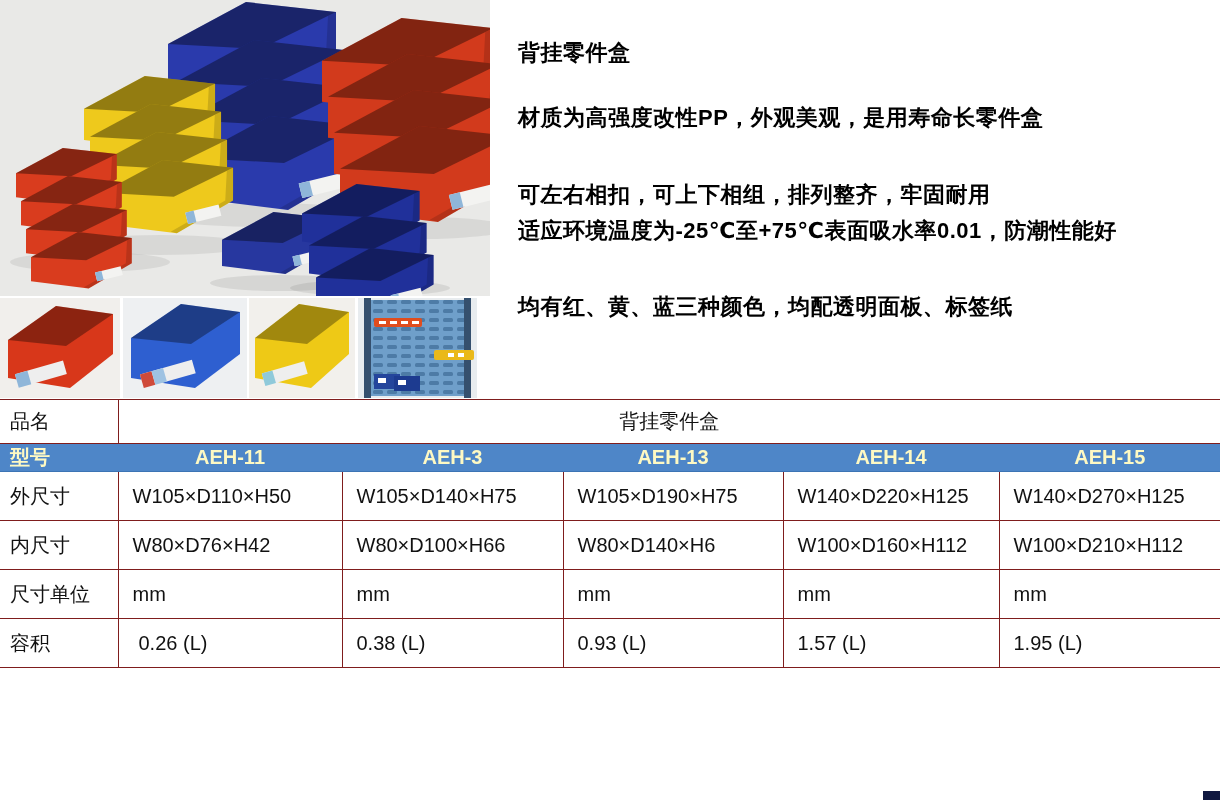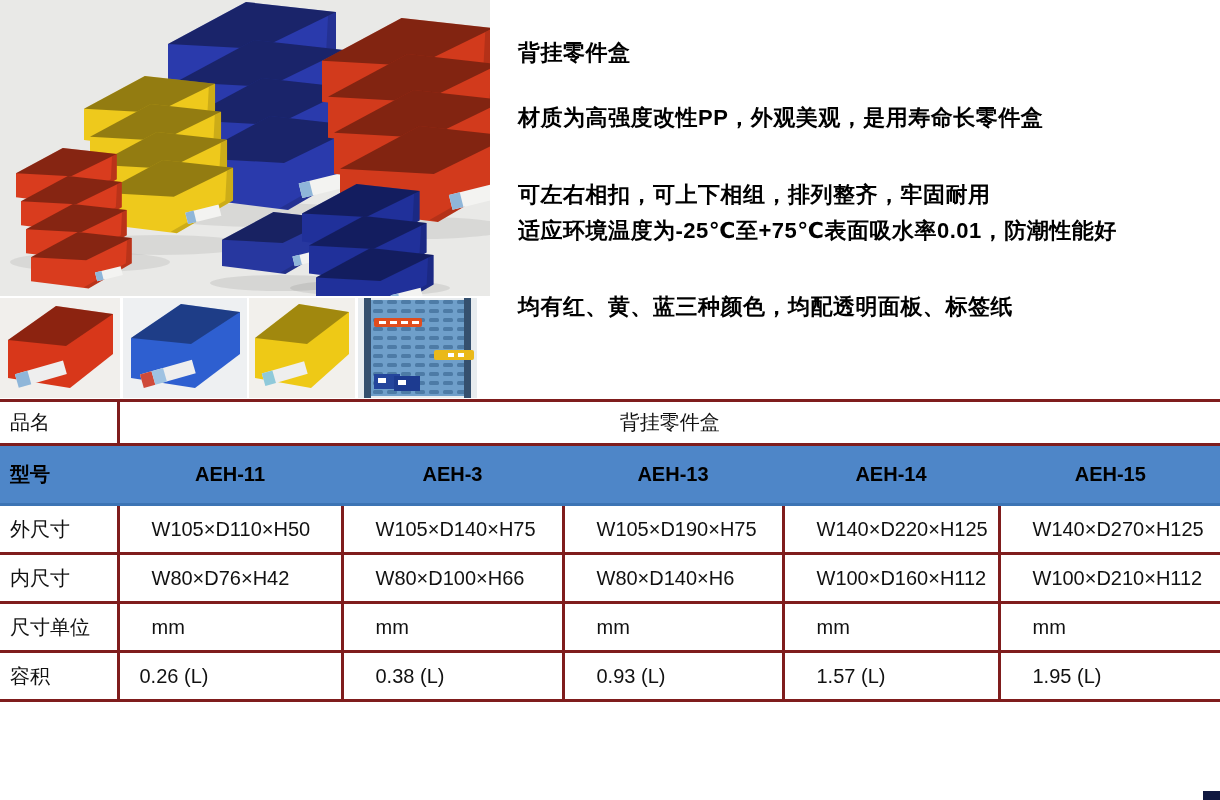--- a/index.html
+++ b/index.html
@@ -24,26 +24,26 @@
   .desc-line { position:absolute; left:28px; width:690px; font-size:22px; font-weight:700; color:#000; white-space:nowrap; letter-spacing:0.5px; }
   .dl0 { top:38px; }
   .dl1 { top:103px; }
   .dl2 { top:168px;margin-top:12px; }
   .dl3 { top:216px; }
   .dl4 { top:284px;margin-top:8px; }
 
   
   .spec-wrap { position:absolute; left:0; top:399px; width:1220px; }
   table.spec { width:1220px; border-collapse:collapse; table-layout:fixed; }
-  table.spec td { border:3px solid #7f1d1d; font-size:20px; color:#111; vertical-align:middle; background:#fff; overflow:hidden; white-space:nowrap; }
+  table.spec td { border:1px solid #7f1d1d; font-size:20px; color:#111; vertical-align:middle; background:#fff; overflow:hidden; white-space:nowrap; }
   table.spec tr.r-top td { height:44px; }
-  table.spec tr.r-model td { height:60px; background:#4e86c8; border-color:#4e86c8; border-top-color:#c3d4e6; border-bottom-color:#3c74b4; color:#000000; font-weight:700; text-align:center; }
+  table.spec tr.r-model td { height:28px; background:#4e86c8; border-color:#4e86c8; border-top-color:#c3d4e6; border-bottom-color:#3c74b4; color:#fef9c3; font-weight:700; text-align:center; }
   table.spec tr.r-data td { height:49px; }
   td.lbl { padding-left:10px; font-weight:400; }
-  td.val { padding-left:32px; text-align:left; }
+  td.val { padding-left:14px; text-align:left; }
   td.merged { text-align:center; }
   table.spec td.first-col-edge { border-left:none; }
   table.spec td.last-col-edge { border-right:none; }
 
   .corner-mark { position:absolute; left:1203px; top:791px; width:17px; height:9px; background:#101840; }
 </style>
 </head>
 <body>
 
 <div id="stage">

